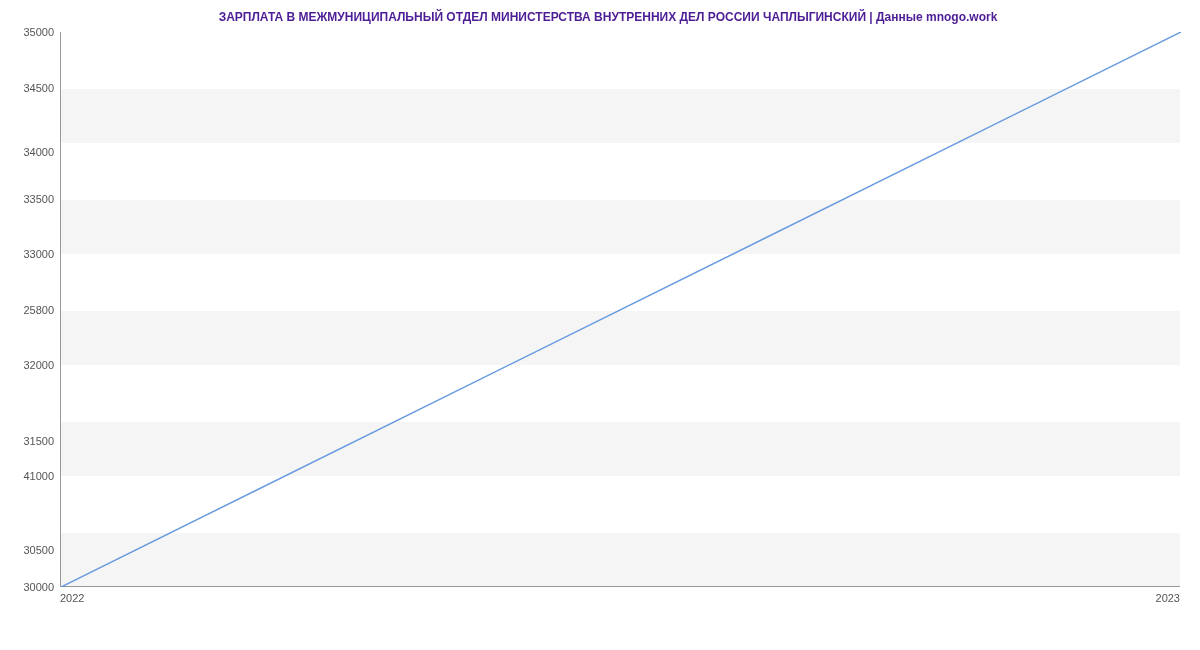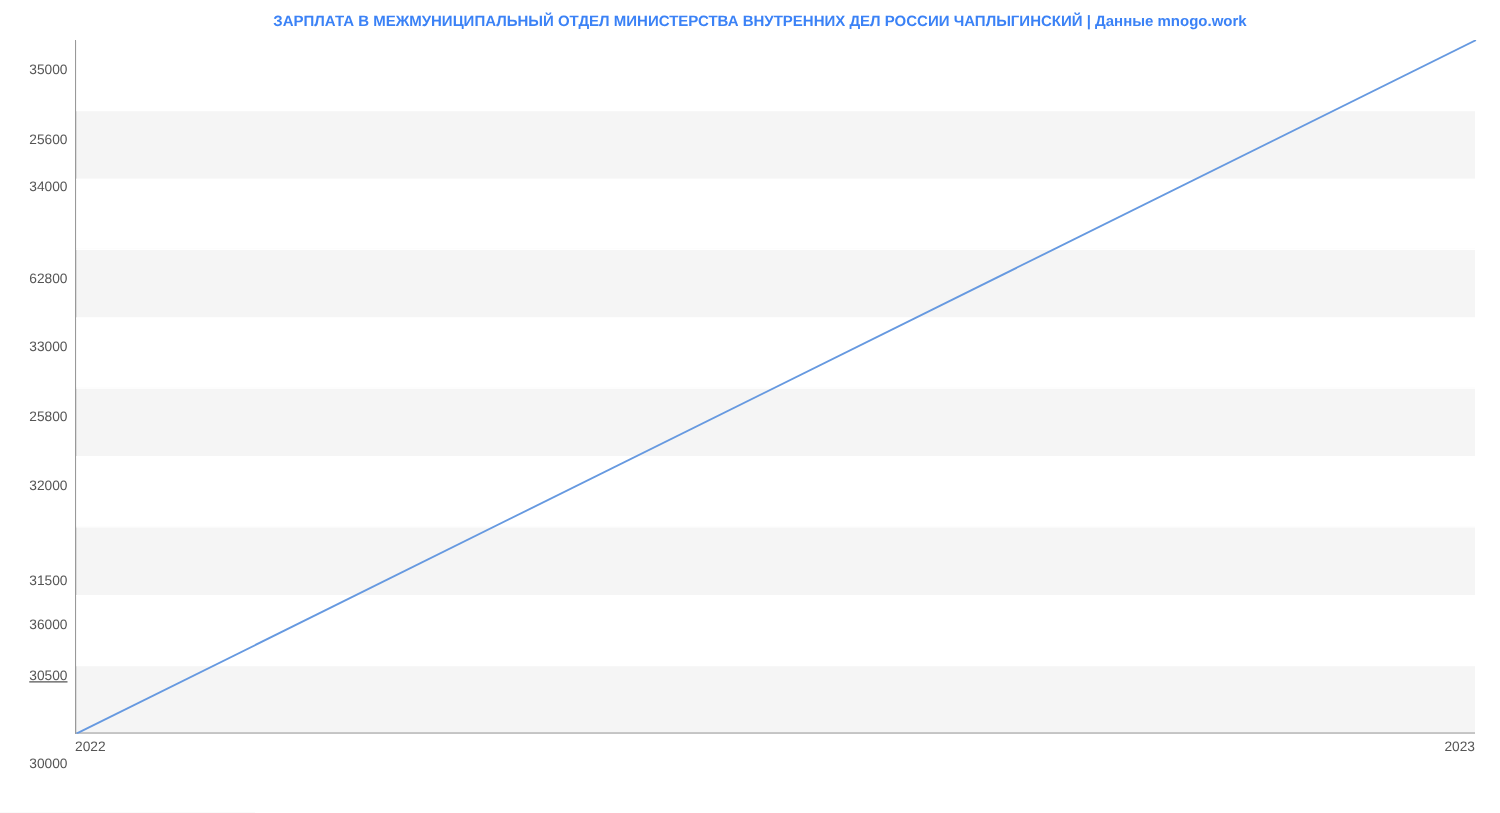--- a/index.html
+++ b/index.html
@@ -7,21 +7,21 @@
       width: 1200px;
       height: 650px;
       background: #ffffff;
       font-family: Arial, sans-serif;
       position: relative;
     }
     .chart-title {
       text-align: center;
       font-size: 12px;
       font-weight: bold;
-      color: #3b82f6;
+      color: #4c1d95;
       padding-top: 10px;
       padding-bottom: 8px;
       padding-left: 16px;
     }
     .chart-container {
       position: absolute;
       left: 60px;
       top: 32px;
       width: 1120px;
       height: 570px;
@@ -49,21 +49,20 @@
       width: 100%;
       background: #ffffff;
     }
     .y-tick-label {
       position: absolute;
       right: 1126px;
       font-size: 11px;
       color: #555;
       transform: translateY(-50%);
       text-align: right;
-      margin-top: 24px;
     }
     .x-tick-label {
       position: absolute;
       top: 560px;
       font-size: 11px;
       color: #555;
     }
     .data-line {
       position: absolute;
       left: 0;
@@ -93,25 +92,25 @@
       <div class="grid-line" style="top: 333px;"></div>
       <div class="grid-line" style="top: 388.5px;"></div>
       <div class="grid-line" style="top: 444px;"></div>
       <div class="grid-line" style="top: 499.5px;"></div>
       <div class="grid-line" style="top: 555px;"></div>
     <svg class="data-line" viewBox="0 0 1120 555" preserveAspectRatio="none">
       <line x1="0" y1="555" x2="1120" y2="0" stroke="#6699e0" stroke-width="1.5"></line>
     </svg>
   </div>
 <div class="y-tick-label" style="top: 555px;">30000</div>
-    <div class="y-tick-label" style="top: 485px; text-decoration: underline;">30500</div>
-    <div class="y-tick-label" style="top: 444px;">36000</div>
+    <div class="y-tick-label" style="top: 518px;">30500</div>
+    <div class="y-tick-label" style="top: 444px;">41000</div>
     <div class="y-tick-label" style="top: 409px;">31500</div>
     <div class="y-tick-label" style="top: 333px;">32000</div>
     <div class="y-tick-label" style="top: 277.5px;">25800</div>
     <div class="y-tick-label" style="top: 222px;">33000</div>
-    <div class="y-tick-label" style="top: 166.5px;">62800</div>
-    <div class="y-tick-label" style="top: 94px;">34000</div>
-    <div class="y-tick-label" style="top: 55.5px;">25600</div>
+    <div class="y-tick-label" style="top: 166.5px;">33500</div>
+    <div class="y-tick-label" style="top: 120px;">34000</div>
+    <div class="y-tick-label" style="top: 55.5px;">34500</div>
     <div class="y-tick-label" style="top: 0px;">35000</div>
     <div class="x-tick-label" style="left: 0px;">2022</div>
     <div class="x-tick-label" style="left: 1120px; transform: translateX(-100%); text-align: right;">2023</div>
   </div>
 
 </body></html>

